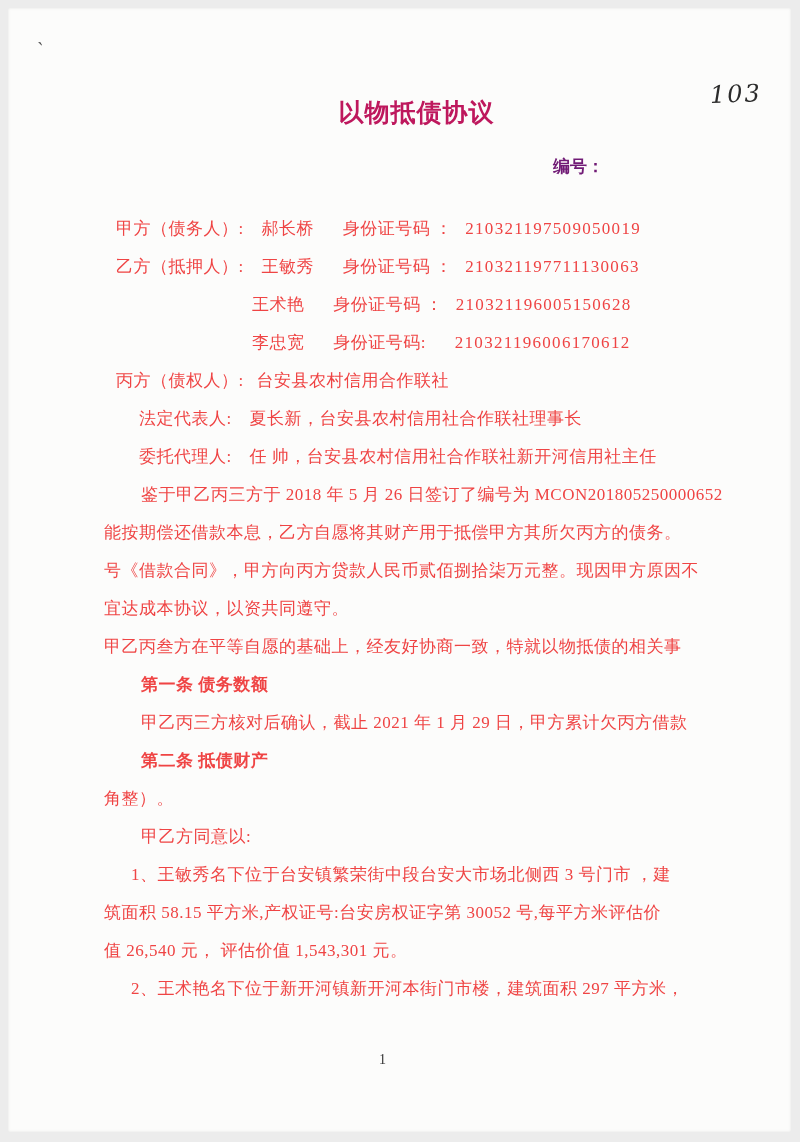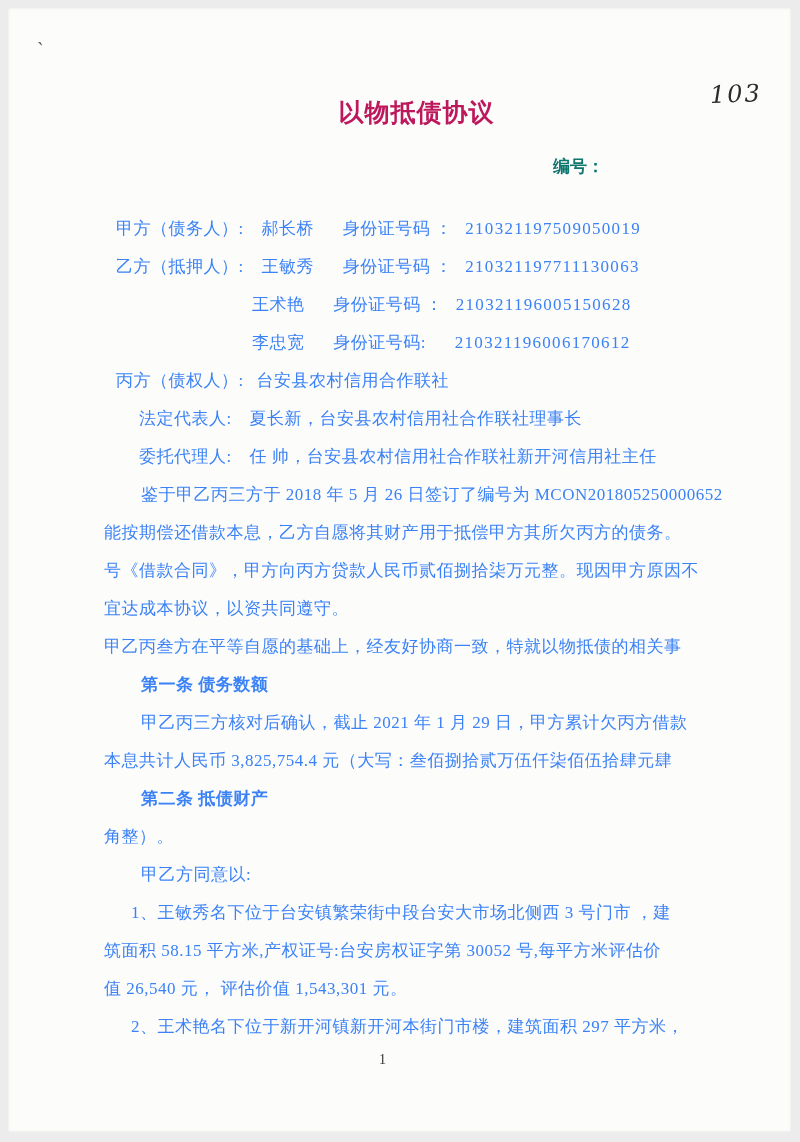--- a/index.html
+++ b/index.html
@@ -45,34 +45,34 @@
     font-size: 25px;
     font-weight: bold;
     letter-spacing: 1px;
     color: #be185d;
   }
   .number-row {
     position: absolute;
     left: 545px; top: 147px;
     font-size: 17px;
     font-weight: bold;
-    color: #0f766e;
+    color: #701a75;
   }
   .content {
     position: absolute;
     left: 0; right: 0; top: 202px;
     color: #242424;
   }
   .line {
     height: 38px;
     line-height: 38px;
     font-size: 17px;
     letter-spacing: 0.5px;
     white-space: nowrap;
-    color: #3b82f6;
+    color: #ef4444;
   }
   .ind-party { padding-left: 108px; }
   .ind-names { padding-left: 244px; }
   .ind-rep   { padding-left: 131px; }
   .ind-first { padding-left: 133px; }
   .ind-cont  { padding-left: 96px;  }
   .ind-item  { padding-left: 123px; }
   .bold { font-weight: bold; }
   .gap-xs { margin-left: 8px; }
   .gap-sm { margin-left: 13px; }
@@ -145,21 +145,20 @@
       </div>
 
       <div class="line ind-first">鉴于甲乙丙三方于 2018 年 5 月 26 日签订了编号为 MCON201805250000652</div>
       <div class="line ind-cont">能按期偿还借款本息，乙方自愿将其财产用于抵偿甲方其所欠丙方的债务。</div>
       <div class="line ind-cont">号《借款合同》，甲方向丙方贷款人民币贰佰捌拾柒万元整。现因甲方原因不</div>
       <div class="line ind-cont">宜达成本协议，以资共同遵守。</div>
       <div class="line ind-cont">甲乙丙叁方在平等自愿的基础上，经友好协商一致，特就以物抵债的相关事</div>
 
       <div class="line ind-first bold">第一条 债务数额</div>
       <div class="line ind-first">甲乙丙三方核对后确认，截止 2021 年 1 月 29 日，甲方累计欠丙方借款</div>
-      <div class="line ind-cont">本息共计人民币 3,825,754.4 元（大写：叁佰捌拾贰万伍仟柒佰伍拾肆元肆</div>
       <div class="line ind-first bold">第二条 抵债财产</div>
 
       <div class="line ind-cont">角整）。</div>
       <div class="line ind-first">甲乙方同意以:</div>
 
       <div class="line ind-item">1、王敏秀名下位于台安镇繁荣街中段台安大市场北侧西 3 号门市 ，建</div>
       <div class="line ind-cont">筑面积 58.15 平方米,产权证号:台安房权证字第 30052 号,每平方米评估价</div>
       <div class="line ind-cont">值 26,540 元， 评估价值 1,543,301 元。</div>
 
       <div class="line ind-item">2、王术艳名下位于新开河镇新开河本街门市楼，建筑面积 297 平方米，</div>

